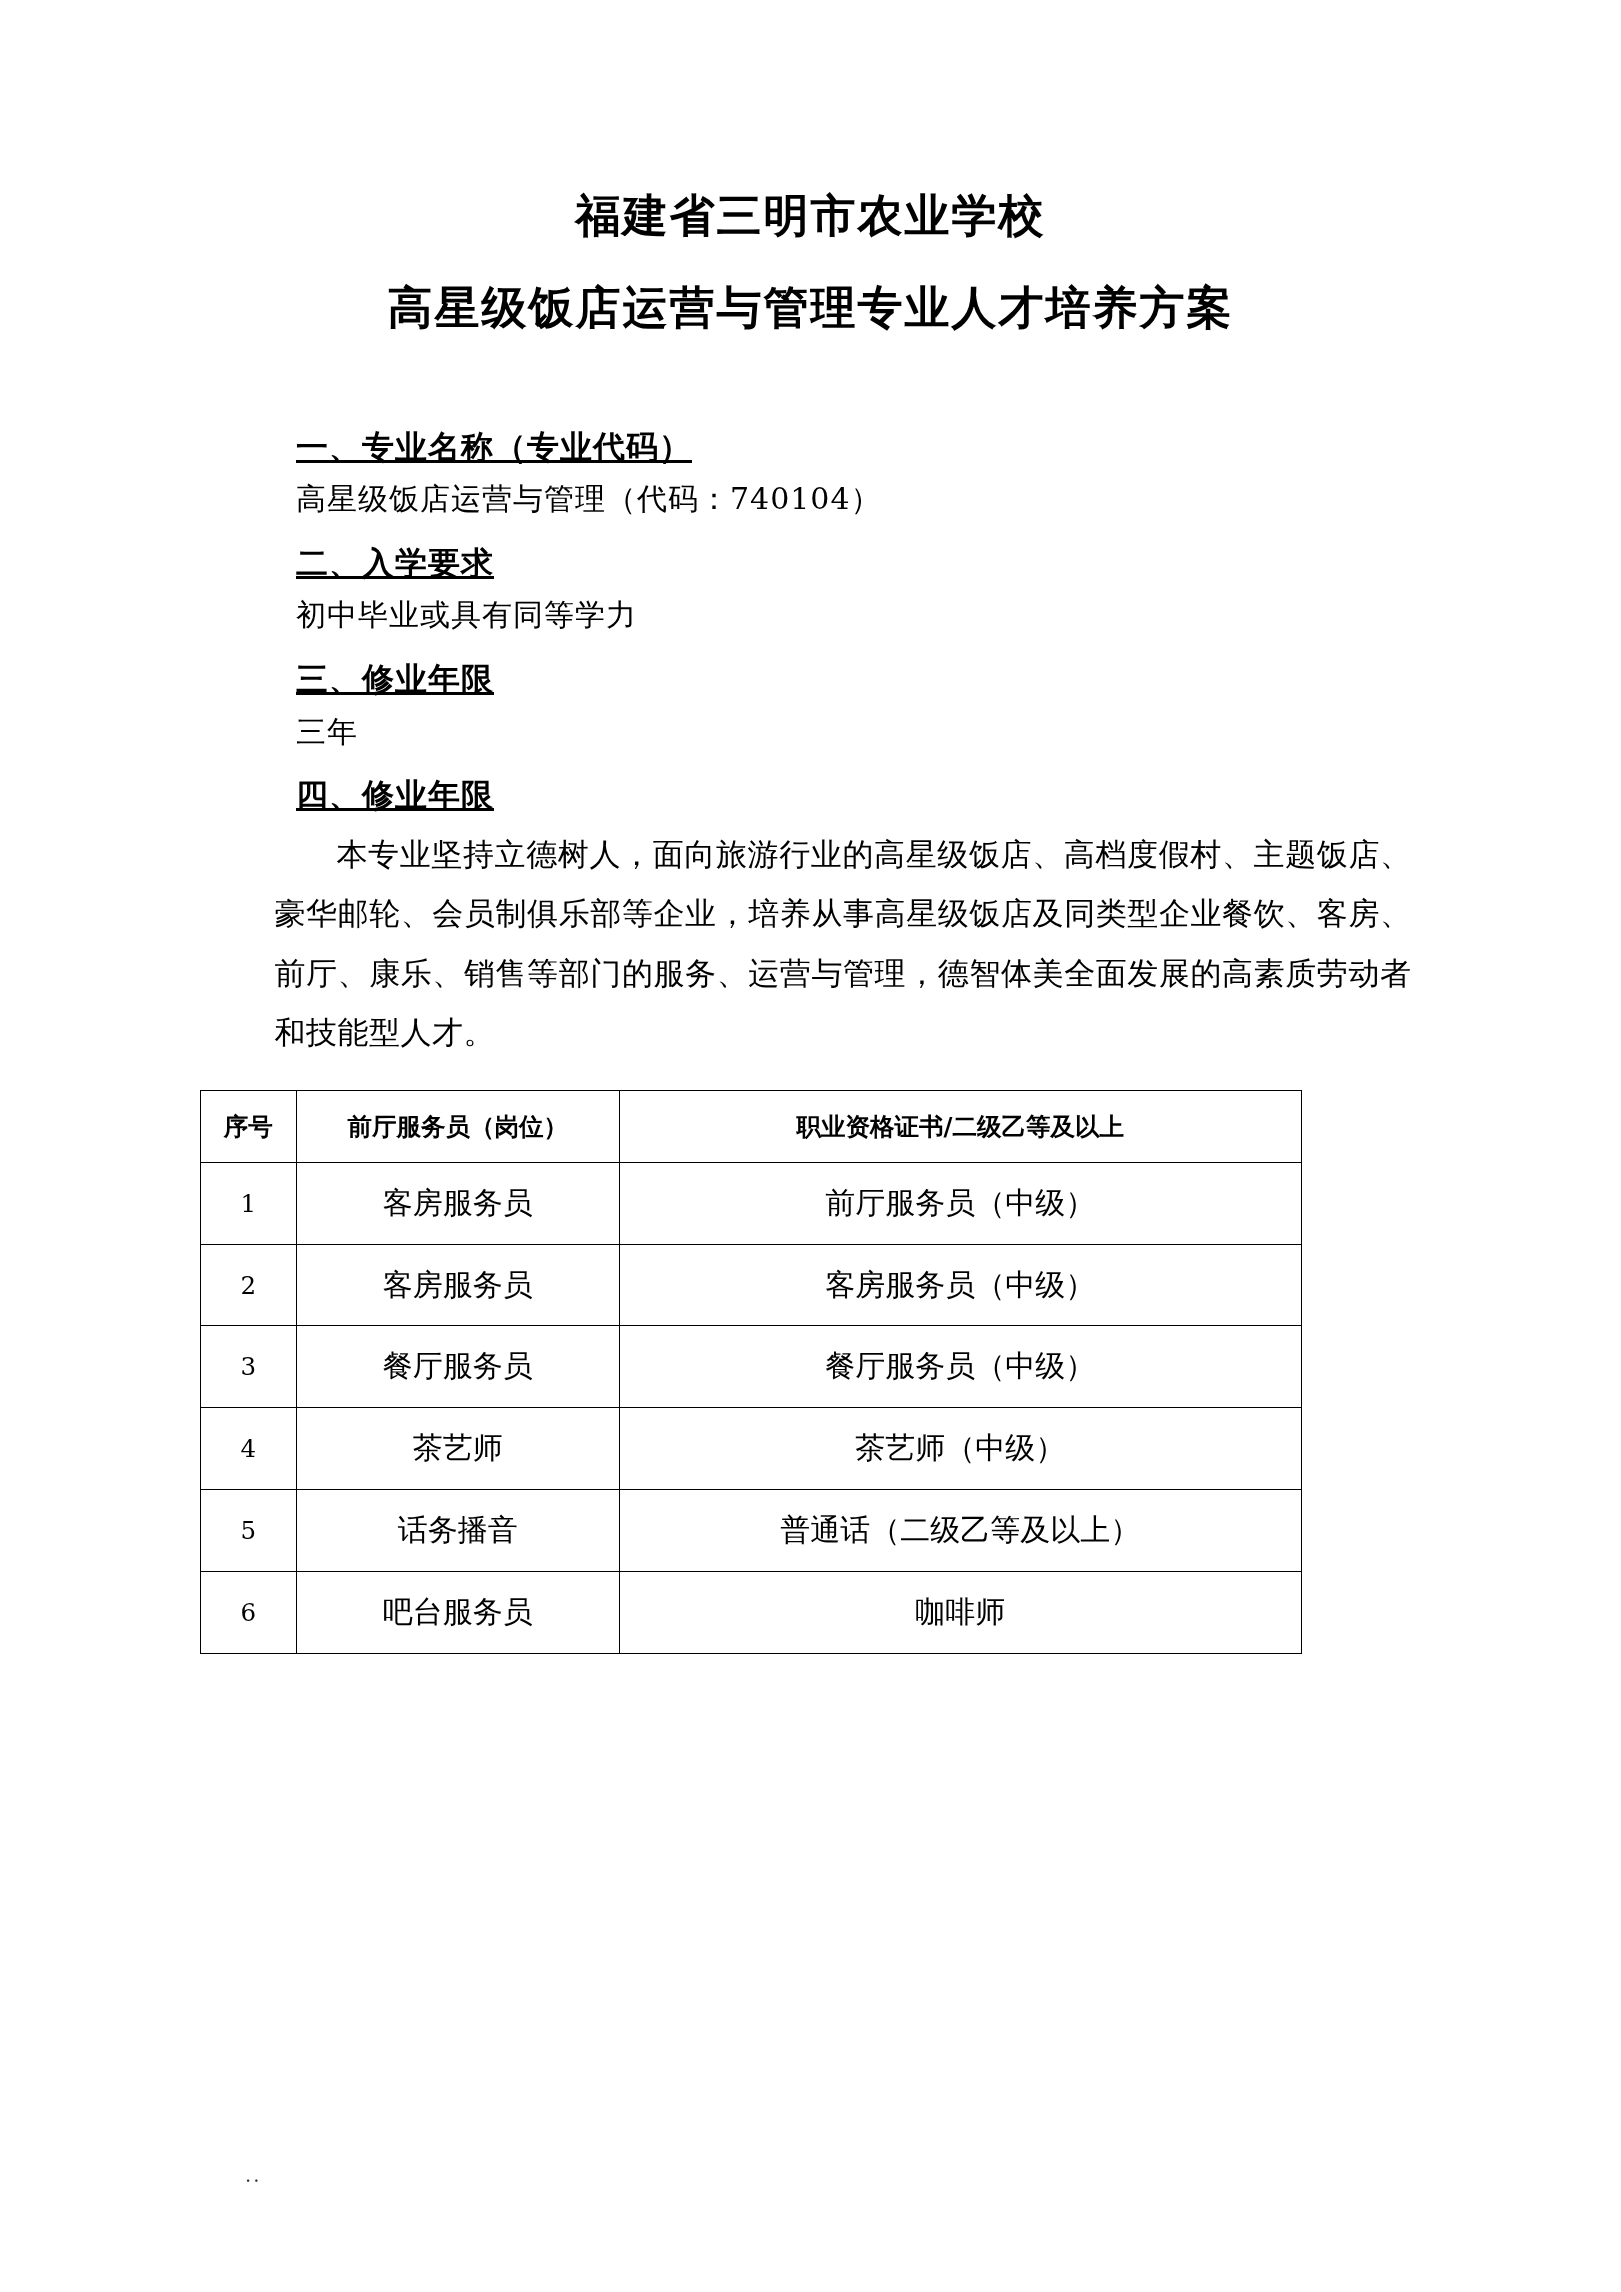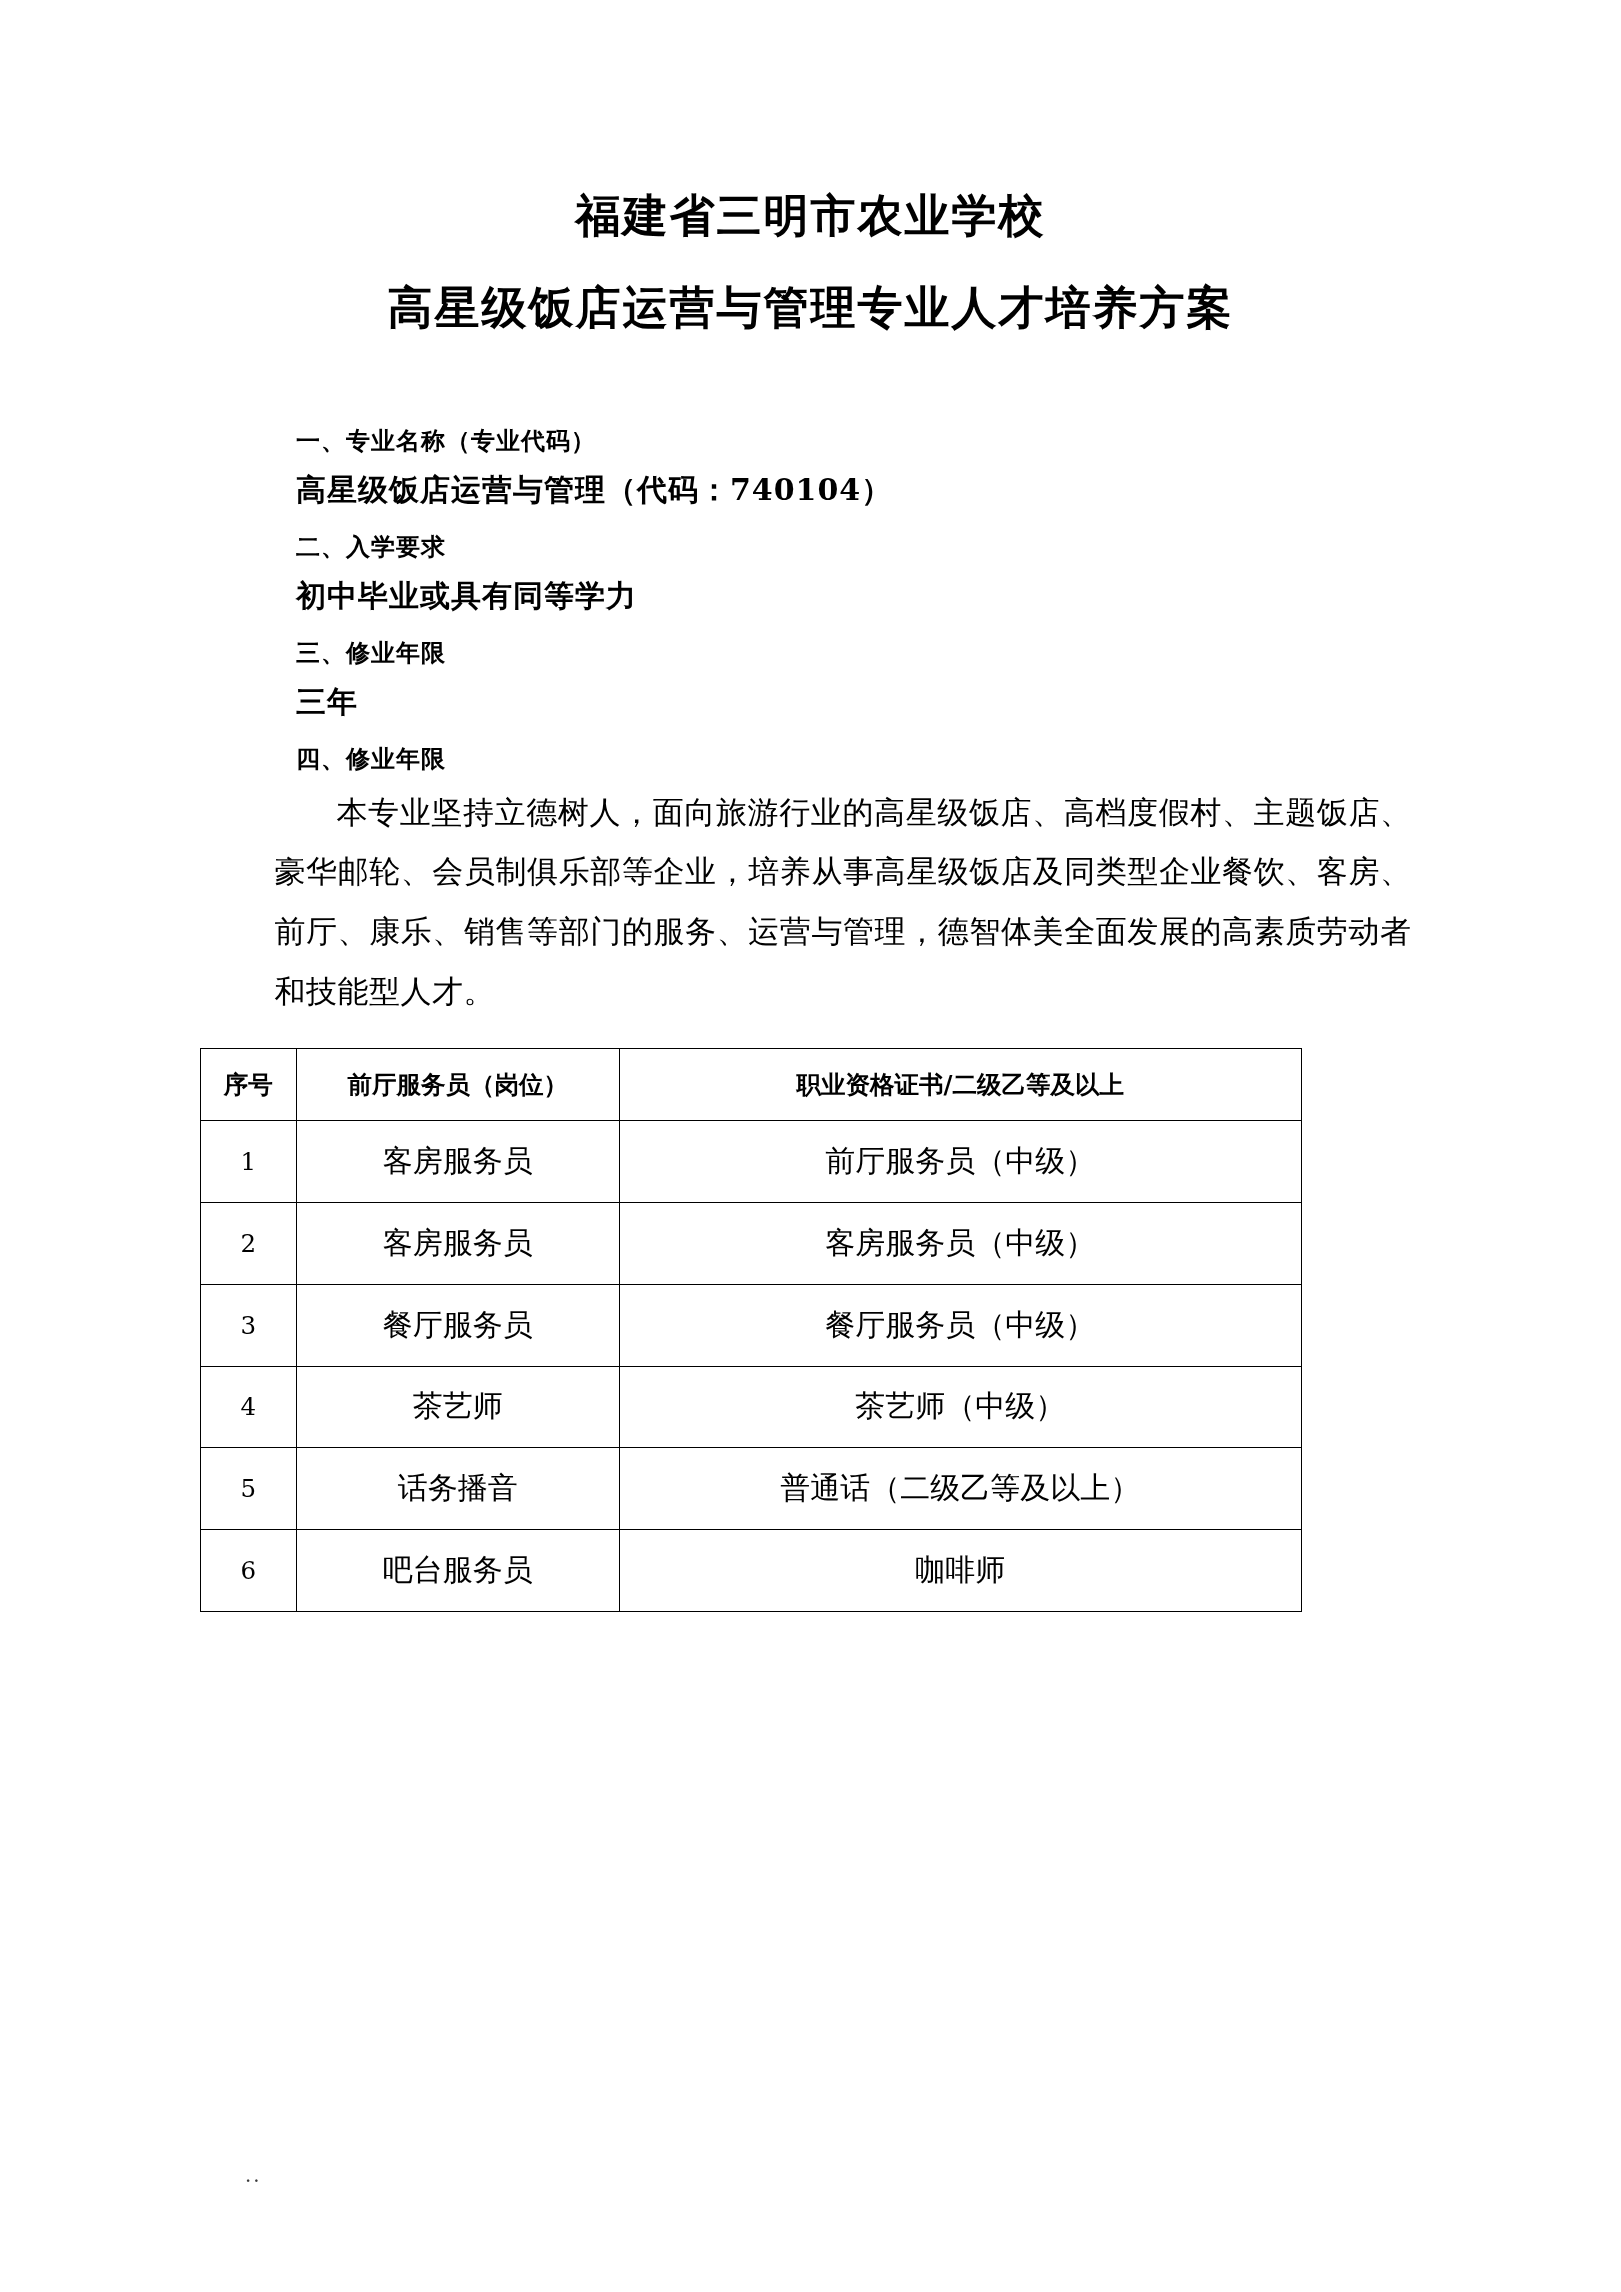--- a/index.html
+++ b/index.html
@@ -32,28 +32,28 @@
     display: block;
     margin-top: 22px;
   }
   .body-area {
     margin-top: 80px;
     padding-left: 110px;
     padding-right: 19.6px;
   }
   .section-heading {
     font-weight: bold;
-    font-size: 24px;
+    font-size: 32px;
     line-height: 1.5;
     margin: 0 0 5.9px 0;
     letter-spacing: 1px;
+    text-decoration: underline;
   }
   .section-heading + .section-text {
-    margin-top: 8px;
-    font-weight: bold;
+    margin-top: 1px;
   }
   .section-text {
     font-size: 30px;
     line-height: 1.55;
     margin: 0 0 15.7px 0;
     letter-spacing: 1px;
   }
   .para {
     font-size: 31px;
     line-height: 1.92;

